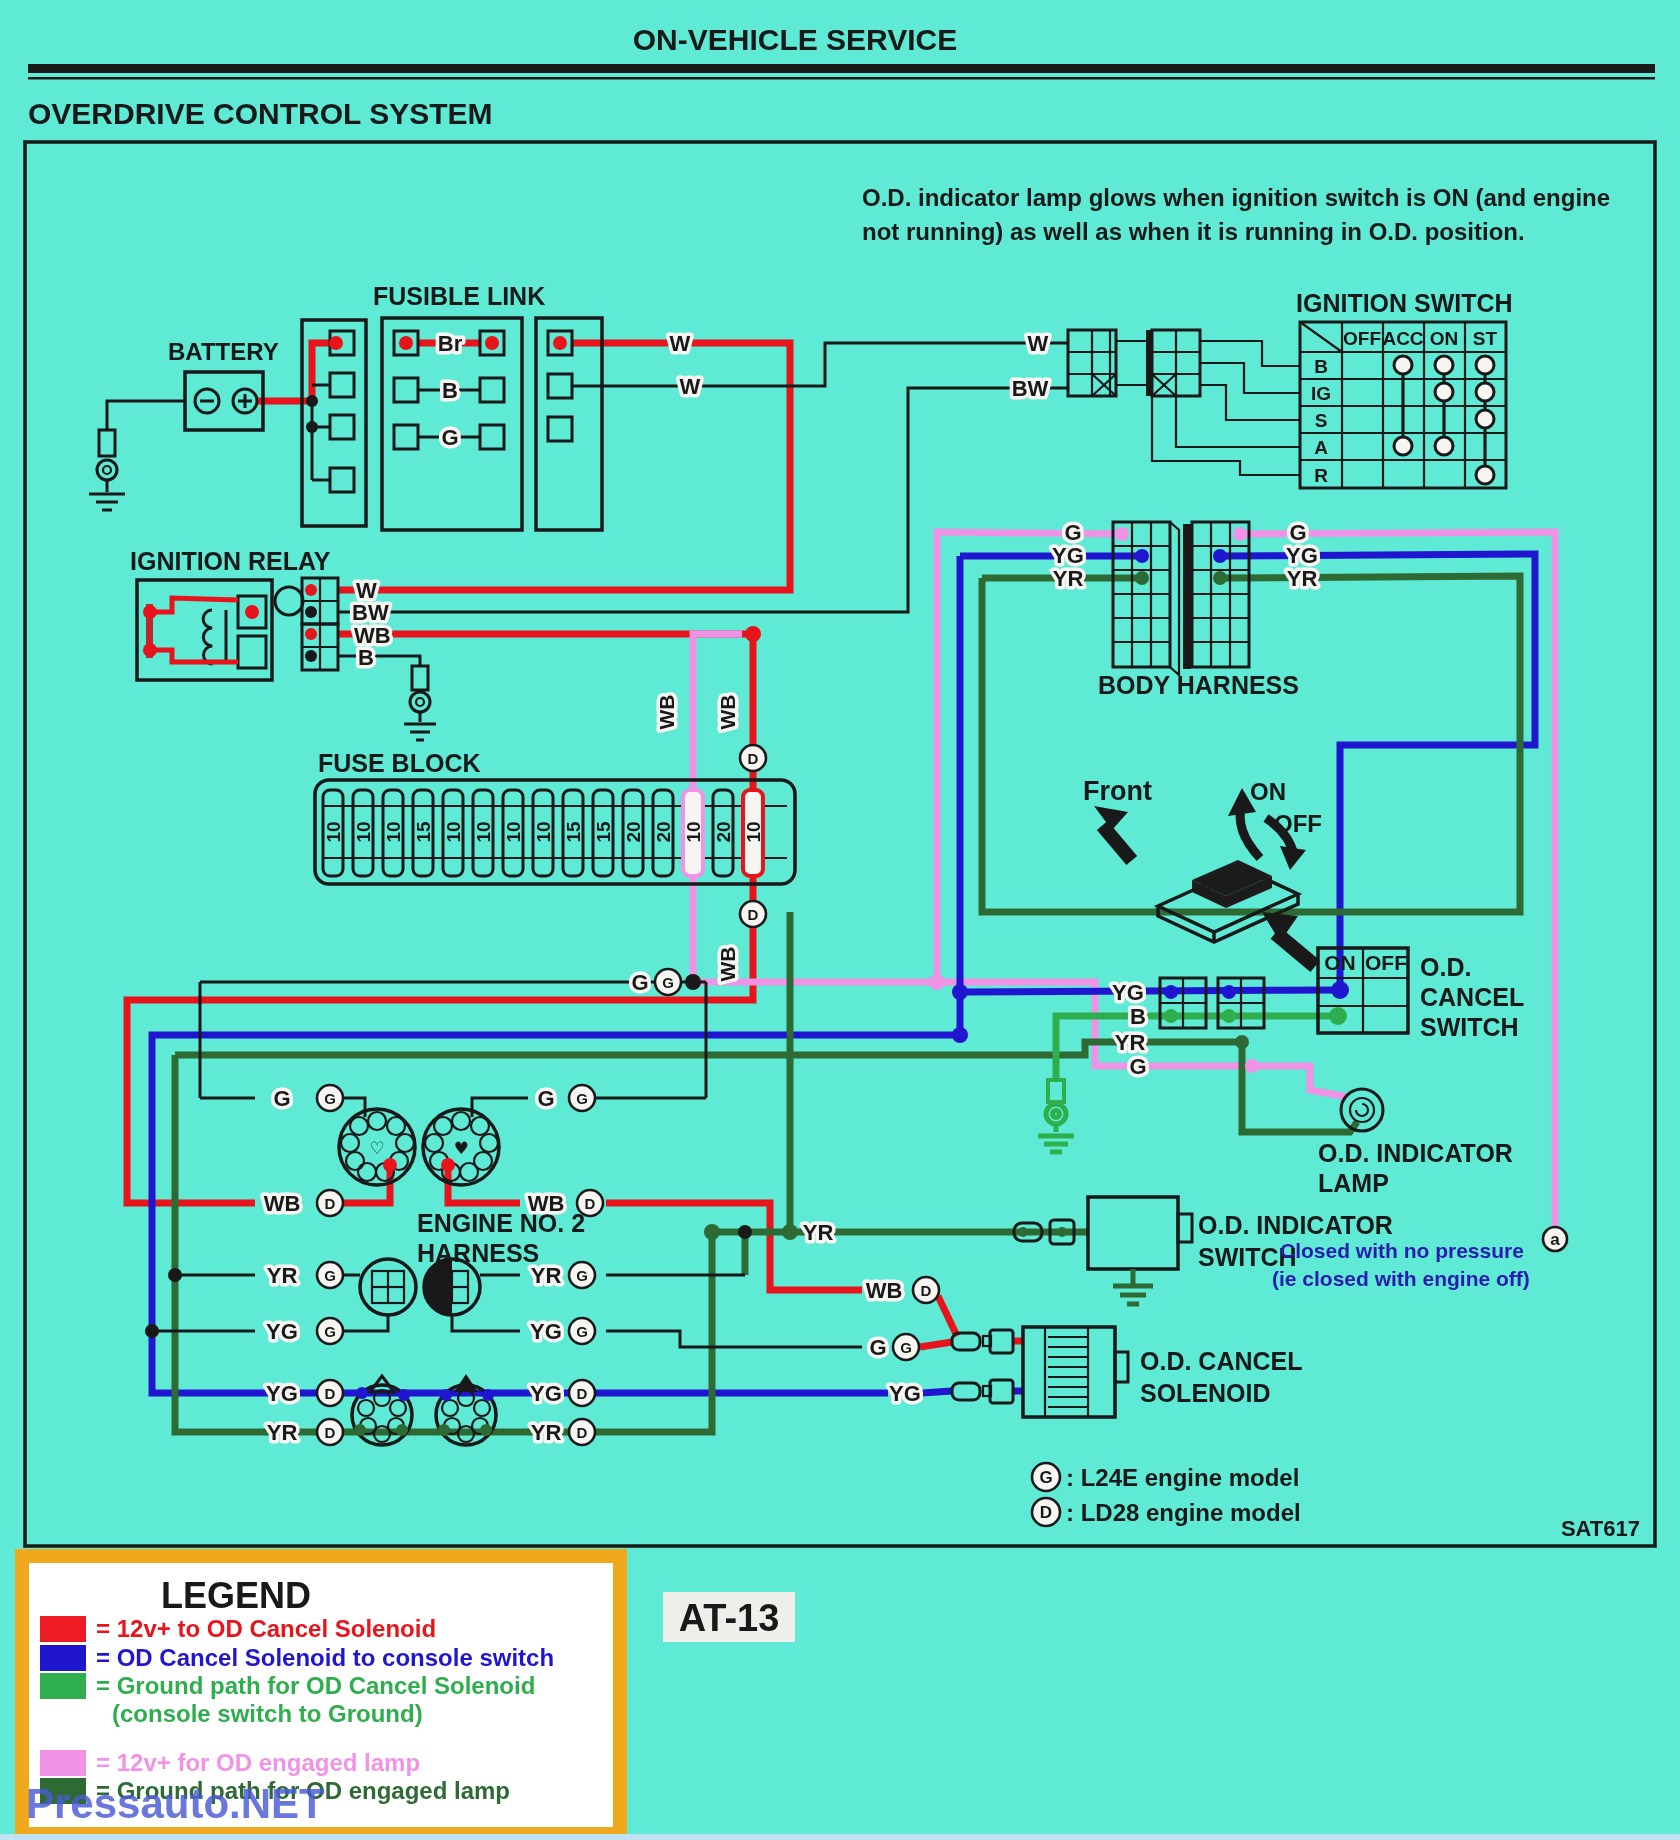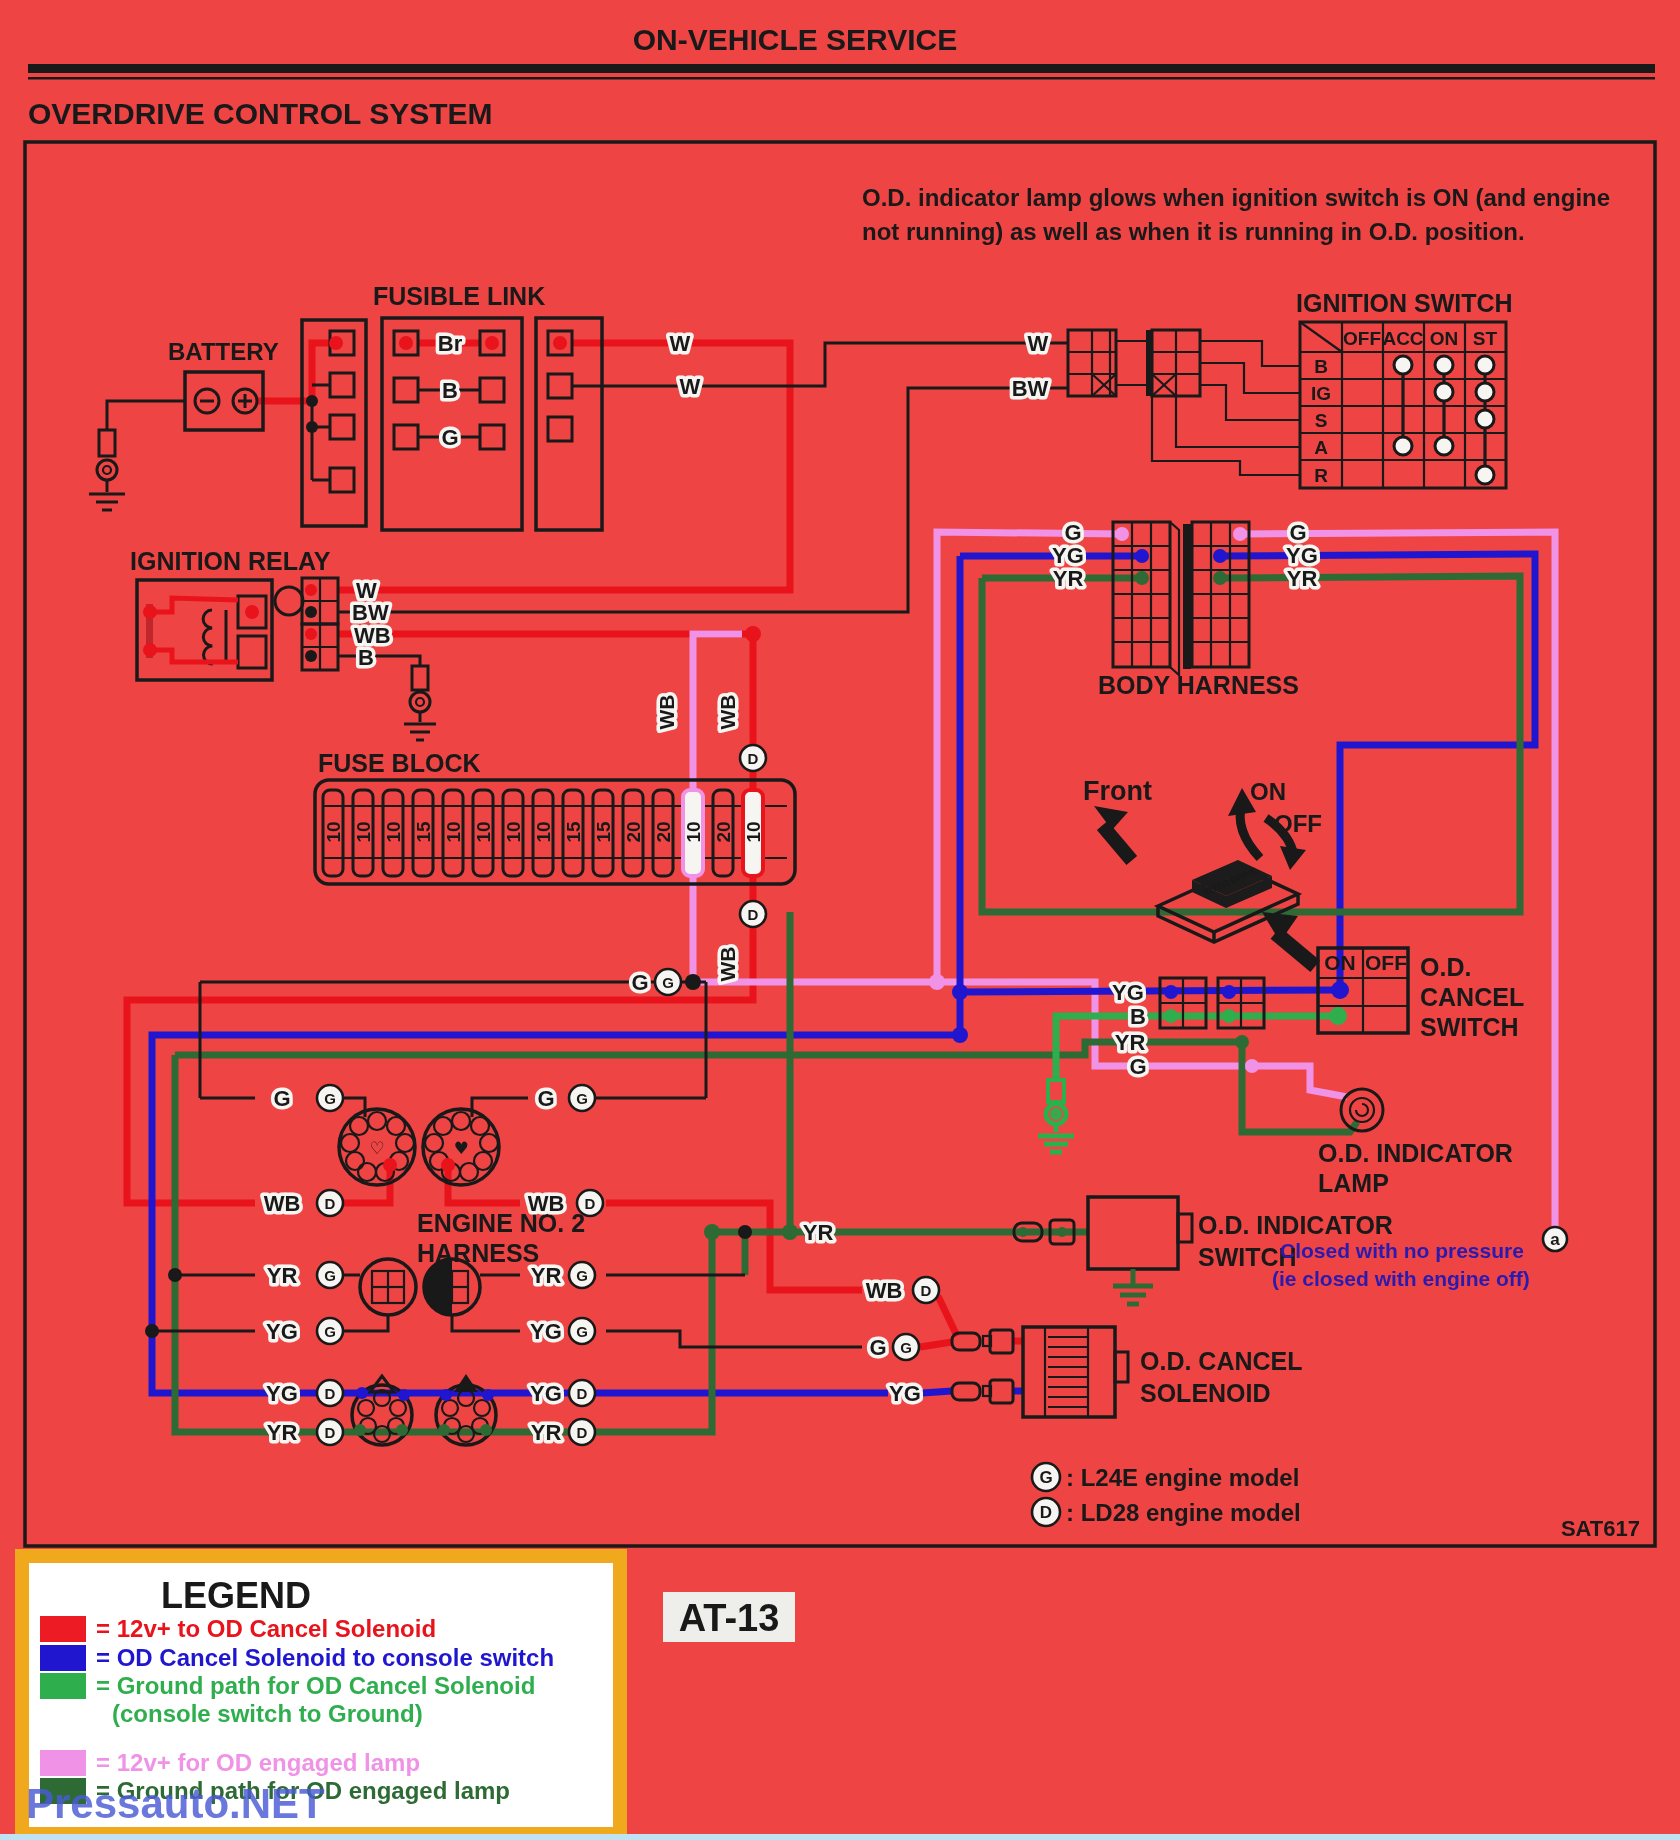--- a/index.html
+++ b/index.html
@@ -1,16 +1,16 @@
 <!DOCTYPE html>
 <html><head>
 <meta charset="utf-8">
 <style>
   html,body{margin:0;padding:0;background:#e8e8e6;}
-  .page{position:relative;width:1680px;height:1840px;background:#ef4444;overflow:hidden;}
+  .page{position:relative;width:1680px;height:1840px;background:#5eead4;overflow:hidden;}
   svg{position:absolute;left:0;top:0;}
   text{font-family:"Liberation Sans","DejaVu Sans",sans-serif;font-weight:700;fill:#191919;}
   .t15{font-size:15px}.t17{font-size:17px}.t19{font-size:19px}.t21{font-size:21px}
   .t22{font-size:22px}.t24{font-size:24px}.t25{font-size:25px}.t27{font-size:27px}
   .t30{font-size:30px}.t36{font-size:36px}.t38{font-size:38px}.t42{font-size:42px}
   .mid{text-anchor:middle}.end{text-anchor:end}
   .halo{paint-order:stroke;stroke:#f6f5f2;stroke-width:7px;stroke-linejoin:round;}
   .blk{fill:none;stroke:#191919;stroke-width:3}
   .blk2{fill:none;stroke:#191919;stroke-width:2.2}
   .box{fill:none;stroke:#191919;stroke-width:3.5}

